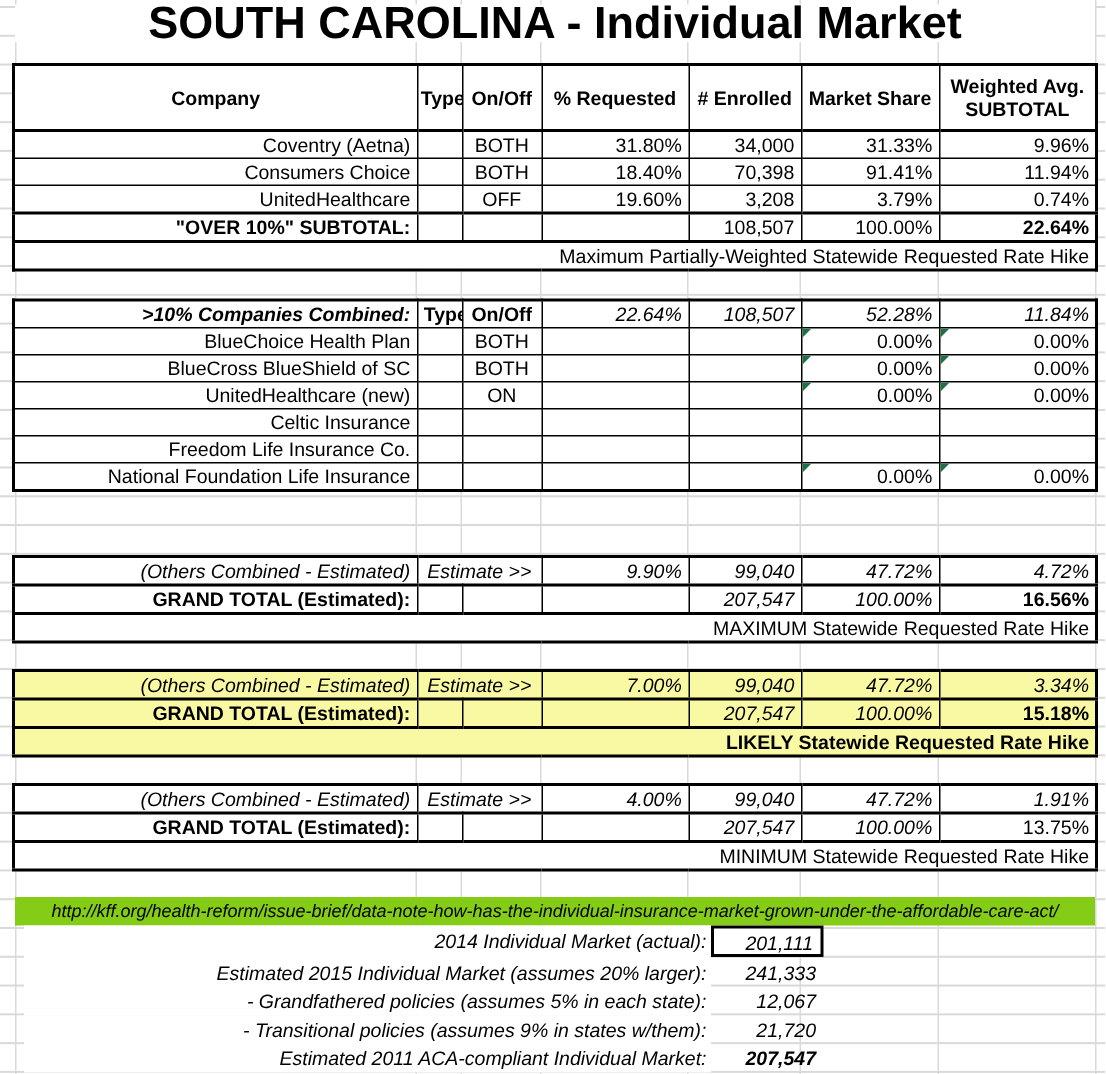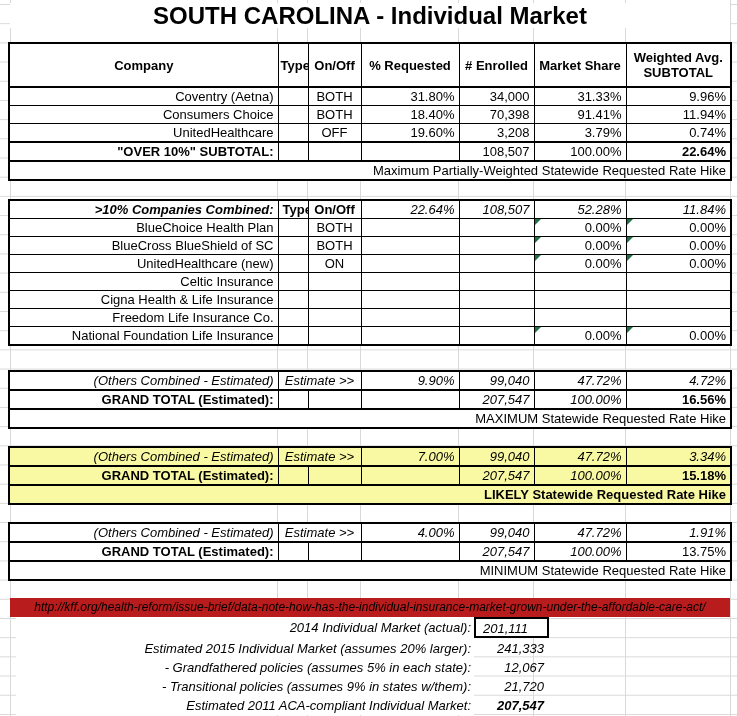--- a/index.html
+++ b/index.html
@@ -19,21 +19,21 @@
       linear-gradient(#d9d9d9,#d9d9d9),
       linear-gradient(#d9d9d9,#d9d9d9),
       linear-gradient(#d9d9d9,#d9d9d9),
       repeating-linear-gradient(to bottom,#d9d9d9 0 1px,transparent 1px 19.2px);
     background-repeat:no-repeat,no-repeat,no-repeat,no-repeat,no-repeat,no-repeat,no-repeat,no-repeat,repeat;
     background-position:10px 0,277px 0,307px 0,360px 0,458px 0,533px 0,625px 0,730px 0,0 4px;
     background-size:1px 100%,1px 100%,1px 100%,1px 100%,1px 100%,1px 100%,1px 100%,1px 100%,100% 19.2px;
   }
   .title{
     position:absolute;left:10px;top:3px;width:720px;height:25px;line-height:25px;
-    background:#fff;text-align:center;font-weight:bold;font-size:24px;
+    background:#fff;text-align:center;font-weight:bold;font-size:30px;
   }
   table.tbl{
     position:absolute;left:8px;width:722px;
     border-collapse:collapse;table-layout:fixed;background:#fff;
     border:2px solid #000;font-size:13px;
   }
   .tbl td,.tbl th{
     border:1px solid #000;padding:0 4px;height:17px;line-height:17px;
     overflow:hidden;white-space:nowrap;vertical-align:middle;
   }
@@ -49,34 +49,34 @@
   .noterow td{border-top-width:2px;}
   .est td{border-top-width:2px;border-bottom-width:2px;}
   table.hl{background:#FAF9A3;}
   td.flag{position:relative;}
   td.flag::before{
     content:"";position:absolute;left:0;top:0;width:0;height:0;
     border-top:6px solid #1E7145;border-right:6px solid transparent;
   }
   .footer{position:absolute;left:0;top:598px;width:737px;height:118px;}
   .url-row{
-    height:19px;line-height:19px;margin-left:10px;width:720px;background:#b91c1c;
+    height:19px;line-height:19px;margin-left:10px;width:720px;background:#84cc16;
     font-style:italic;text-align:center;font-size:12px;
   }
   .frow{display:flex;height:19px;line-height:19px;}
   .frow.tall{height:22px;line-height:22px;}
   .flabel{
     width:455px;text-align:right;padding-right:3px;background:#fff;font-style:italic;margin-left:16px;
   }
   .fval{
     width:70px;text-align:right;padding-right:5px;font-style:italic;
   }
   .fval.boxed{
     border:2px solid #000;background:#fff;height:21px;line-height:17px;
-    box-sizing:border-box;width:75px;padding:1px 19px 0 0;margin-top:0;
+    box-sizing:border-box;width:75px;padding:1px 5px 0 0;margin-top:0;
   }
 </style>
 </head>
 <body>
 
 <div class="sheet">
   <div class="gridbg"></div>
 
   <div class="title">SOUTH CAROLINA - Individual Market</div>
 
@@ -192,29 +192,20 @@
     <tr>
       <td class="r">Celtic Insurance</td>
       <td class="c"></td>
       <td class="c"></td>
       <td class="r"></td>
       <td class="r"></td>
       <td class="r"></td>
       <td class="r"></td>
     </tr>
     <tr>
-      <td class="r">Cigna Health &amp; Life Insurance</td>
-      <td class="c"></td>
-      <td class="c"></td>
-      <td class="r"></td>
-      <td class="r"></td>
-      <td class="r"></td>
-      <td class="r"></td>
-    </tr>
-    <tr>
       <td class="r">Freedom Life Insurance Co.</td>
       <td class="c"></td>
       <td class="c"></td>
       <td class="r"></td>
       <td class="r"></td>
       <td class="r"></td>
       <td class="r"></td>
     </tr>
     <tr>
       <td class="r">National Foundation Life Insurance</td>

